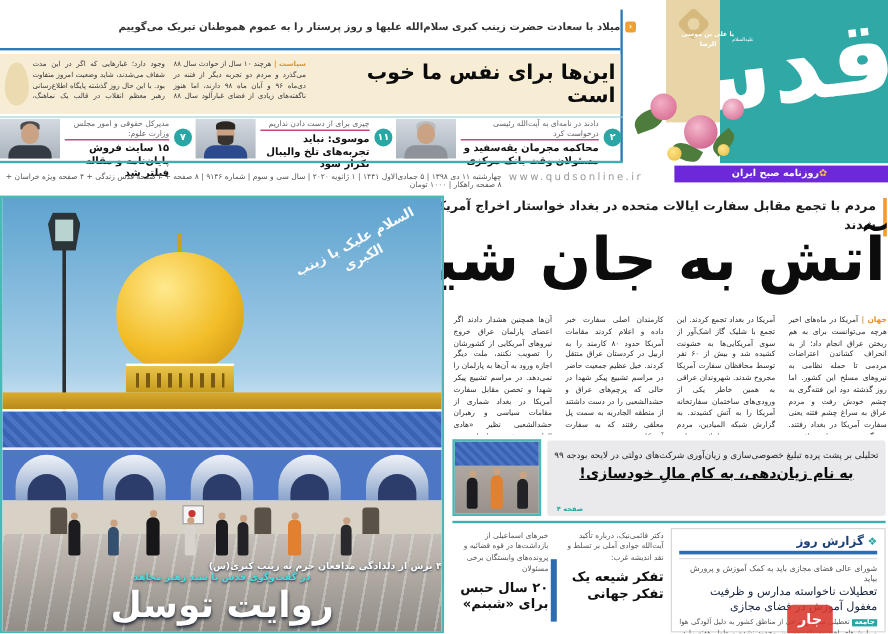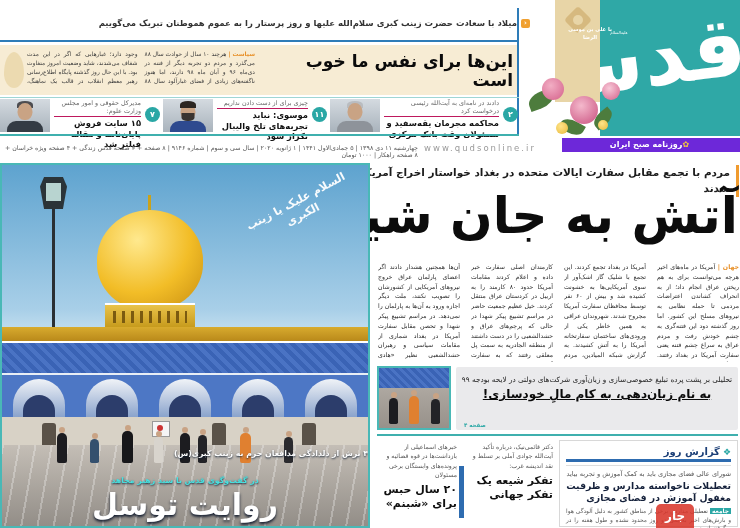--- a/index.html
+++ b/index.html
@@ -89,21 +89,21 @@
   .blue-bar{top:466px;left:459px;width:5px;height:52px;background:#2e6cb0;}
   .shia{top:442px;left:469px;width:84px;text-align:right;}
   .report{top:440px;left:559px;width:179px;height:87px;background:#fff;border:1px solid #d8d8d8;
           box-sizing:border-box;padding:5px 6px;text-align:right;}
   .report-titlerow{display:flex;direction:rtl;align-items:center;gap:3px;}
   .report-orn{color:#2aa7a5;font-size:9px;}
   .report-title{font-size:10px;font-weight:900;color:#1c3f77;}
   .report-line{height:2.5px;background:#2e6cb0;margin-top:2px;}
   .report-line2{height:1px;background:#ddd;margin-top:3px;}
   .report-kicker{font-size:6.6px;color:#555;margin-top:4px;}
-  .report-head{font-size:9.3px;font-weight:700;color:#14203a;line-height:1.3;margin-top:2px;}
+  .report-head{font-size:9.3px;font-weight:400;color:#14203a;line-height:1.3;margin-top:2px;}
   .report-lead{font-size:5.9px;color:#555;text-align:justify;line-height:1.5;margin-top:3px;}
   .hl-teal{background:#2aa7a5;color:#fff;padding:0 2px;font-weight:bold;}
 
   
   .photo{left:0;top:163px;width:370px;height:365px;border:2px solid #49b8b6;box-sizing:border-box;
          background:linear-gradient(180deg,#5ea3cf,#a8cfe8 40%,#dcedf6 52%);overflow:hidden;}
   .callig{position:absolute;left:235px;top:28px;width:125px;transform:rotate(-28deg);
           color:rgba(255,255,255,.95);font-size:11px;font-weight:bold;text-align:center;line-height:1.4;}
   .lamp-pole{position:absolute;left:50px;top:40px;width:3px;height:140px;background:#2a2f33;}
   .lamp-head{position:absolute;left:38px;top:12px;width:27px;height:32px;background:#2b3438;
@@ -135,21 +135,21 @@
   .sign::after{content:"";position:absolute;left:4px;top:3px;width:6px;height:6px;border-radius:50%;background:#c33;}
   .floor{position:absolute;left:0;top:280px;width:100%;height:85px;
         background:linear-gradient(#c4beb6,#908b85);}
   .floor::after{content:"";position:absolute;inset:0;
         background:repeating-linear-gradient(100deg,rgba(255,255,255,.28) 0 2px,transparent 2px 16px);}
   .person{position:absolute;border-radius:5px 5px 2px 2px;z-index:2;}
   .person::before{content:"";position:absolute;top:-6px;left:50%;transform:translateX(-50%);
         width:6px;height:6px;border-radius:50%;background:#c9a384;}
   .cap{position:absolute;left:0;bottom:4px;width:100%;text-align:center;z-index:3;}
   .cap-l1{font-size:7.8px;font-weight:bold;color:#fff;text-shadow:0 1px 2px rgba(10,25,45,.95);text-align:right;}
-  .cap-l2{font-size:7.8px;font-weight:bold;color:#49e0df;text-shadow:0 1px 2px rgba(10,25,45,.95);margin-top:18px;}
+  .cap-l2{font-size:7.8px;font-weight:bold;color:#49e0df;text-shadow:0 1px 2px rgba(10,25,45,.95);margin-top:0;}
   .cap-title{font-size:30px;font-weight:900;color:#fff;text-shadow:0 2px 3px rgba(10,20,40,.95);margin-top:2px;}
 
   .miniphoto{left:377px;top:366px;width:74px;height:64px;border:2px solid #49b8b6;box-sizing:border-box;
         background:linear-gradient(#b9b3ac,#97918a);overflow:hidden;}
   .mini-tiles{position:absolute;top:0;left:0;width:100%;height:20px;
         background:repeating-linear-gradient(45deg,#3a63b5 0 3px,#4a73c4 3px 6px);}
 
   .watermark{left:656px;top:504px;width:38px;height:24px;background:#d9372c;opacity:.88;
         border-radius:5px 5px 0 0;color:#fff;font-size:12px;font-weight:900;text-align:center;line-height:24px;z-index:9;}
 </style>
@@ -315,21 +315,21 @@
     <div class="b-kicker">دکتر قائمی‌نیک، درباره تأکید آیت‌الله جوادی آملی بر تسلط و نقد اندیشه غرب:</div>
     <div class="b-head">تفکر شیعه یک تفکر جهانی</div>
   </div>
   <div class="abs report">
     <div class="report-titlerow">
       <span class="report-orn">❖</span>
       <span class="report-title">گزارش روز</span>
     </div>
     <div class="report-line"></div>
     <div class="report-line2"></div>
-    <div class="report-kicker">شورای عالی فضای مجازی باید به کمک آموزش و تجربه بیاید</div>
+    <div class="report-kicker">شورای عالی فضای مجازی باید به کمک آموزش و پرورش بیاید</div>
     <div class="report-head">تعطیلات ناخواسته مدارس و ظرفیت مغفول آموزش در فضای مجازی</div>
     <div class="report-lead">
       <span class="hl-teal">جامعه</span><span> تعطیلی مدارس برخی از مناطق کشور به دلیل آلودگی هوا و بارش‌های اخیر به یکی دو روز محدود نشده و طول هفته را در برگرفته است...</span>
     </div>
   </div>
 
   <div class="abs watermark">جار</div>
 
 </div>
 

